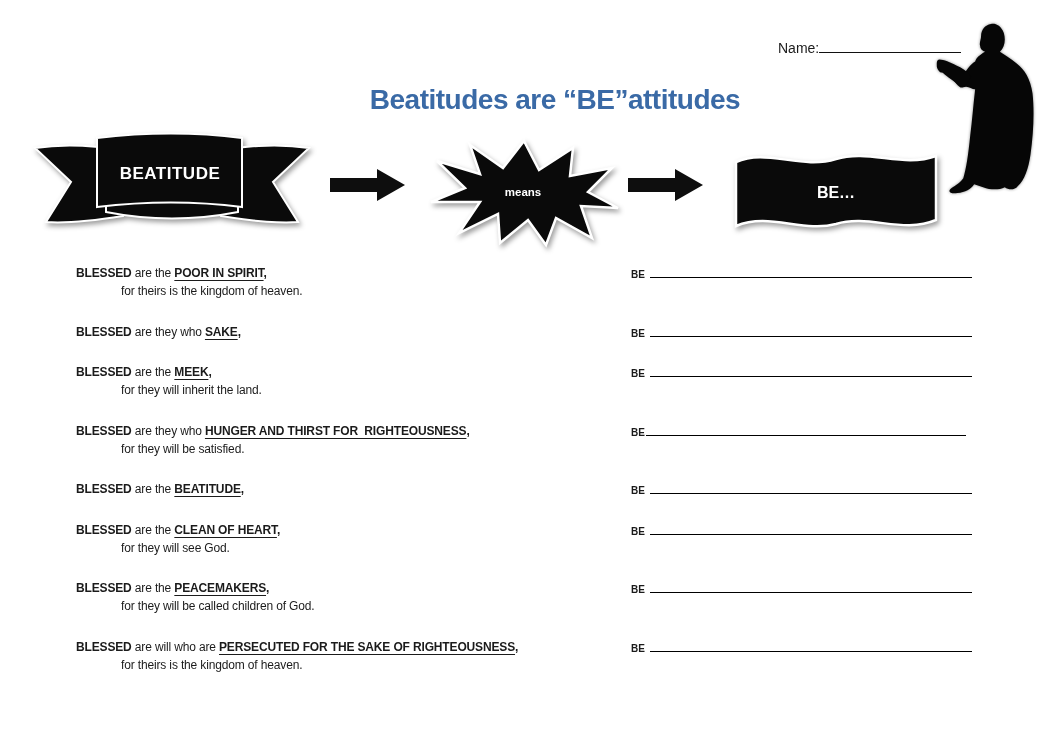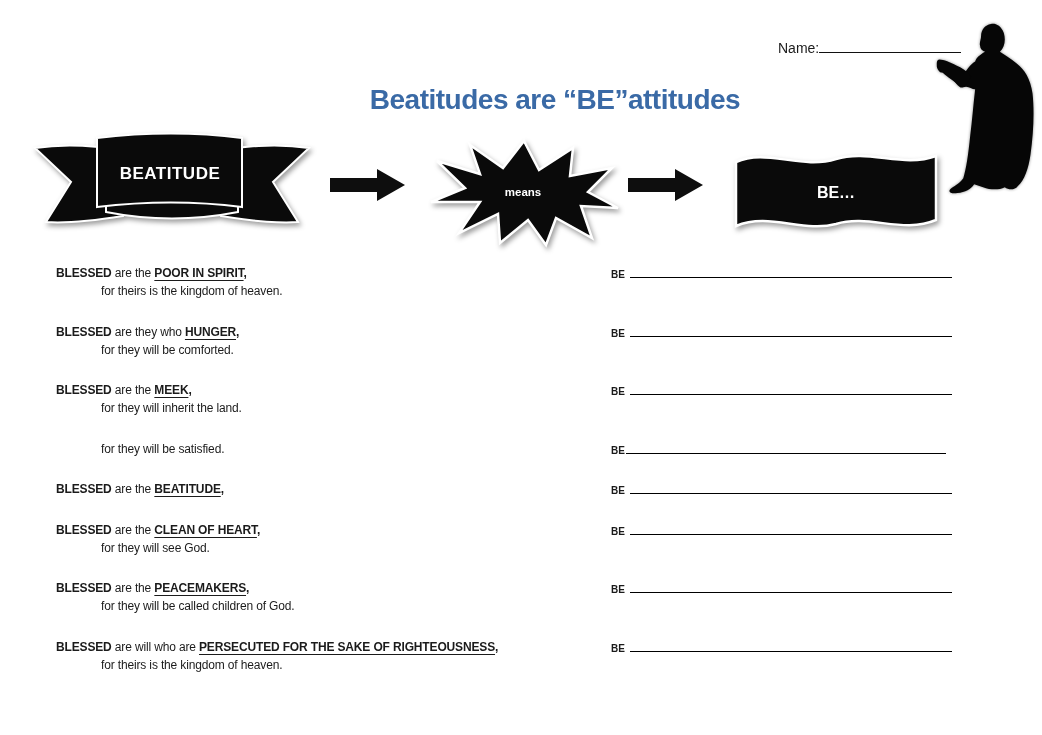--- a/index.html
+++ b/index.html
@@ -26,21 +26,21 @@
     color:#3a6aa6;
   }
   
   .shape{position:absolute;}
   .shadowed{filter:drop-shadow(2px 3px 2.5px rgba(0,0,0,0.38));}
   .svg-label{
     font-family:"Liberation Sans","DejaVu Sans",sans-serif;
     font-weight:bold;fill:#ffffff;
   }
   
-  .rows{position:absolute;left:56px;top:264px;width:902px;}
+  .rows{position:absolute;left:76px;top:264px;width:902px;}
   .row{position:relative;margin:0 0 22.5px 0;}
   .row p{margin:0;font-size:12px;line-height:18px;letter-spacing:-0.15px;}
   .row .l2{padding-left:45px;}
   b{font-weight:bold;}
   .kw{
     text-decoration:underline;
     text-decoration-thickness:1.4px;
     text-underline-offset:2.5px;
     white-space:pre-wrap;
   }
@@ -112,32 +112,32 @@
 
 <div class="rows">
 
   <div class="row">
     <p class="l1"><b>BLESSED</b><span> are the </span><b class="kw">POOR IN SPIRIT</b><b>,</b></p>
     <p class="l2">for theirs is the kingdom of heaven.</p>
     <span class="be-part"><b>BE</b><span class="blank"></span></span>
   </div>
 
   <div class="row">
-    <p class="l1"><b>BLESSED</b><span> are they who </span><b class="kw">HUNGER</b><b>,</b></p>
-    <p class="l2">for they will be comforted.</p>
+    <p class="l1"><b>BLESSED</b><span> are they who </span><b class="kw">SAKE</b><b>,</b></p>
     <span class="be-part"><b>BE</b><span class="blank"></span></span>
   </div>
 
   <div class="row">
     <p class="l1"><b>BLESSED</b><span> are the </span><b class="kw">MEEK</b><b>,</b></p>
     <p class="l2">for they will inherit the land.</p>
     <span class="be-part"><b>BE</b><span class="blank"></span></span>
   </div>
 
   <div class="row">
+    <p class="l1"><b>BLESSED</b><span> are they who </span><b class="kw">HUNGER AND THIRST FOR  RIGHTEOUSNESS</b><b>,</b></p>
     <p class="l2">for they will be satisfied.</p>
     <span class="be-part tight"><b>BE</b><span class="blank"></span></span>
   </div>
 
   <div class="row">
     <p class="l1"><b>BLESSED</b><span> are the </span><b class="kw">BEATITUDE</b><b>,</b></p>
     <span class="be-part"><b>BE</b><span class="blank"></span></span>
   </div>
 
   <div class="row">

